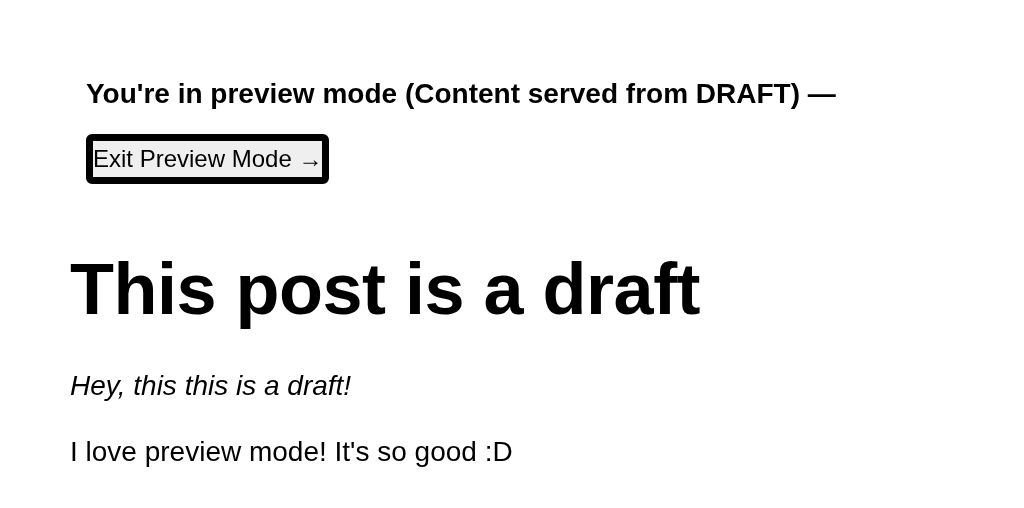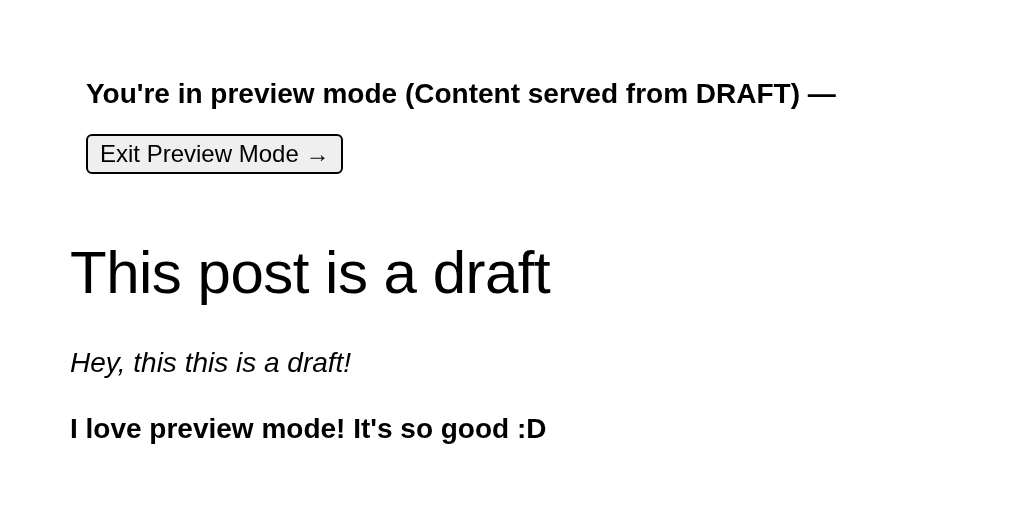--- a/index.html
+++ b/index.html
@@ -19,44 +19,44 @@
     }
     .preview-banner-text {
       font-size: 28px;
       font-weight: 700;
       line-height: 1.3;
     }
     .exit-button {
       font-family: inherit;
       font-size: 24px;
       font-weight: 400;
-      padding: 4px 12px;
+      padding: 4px 0;
       background: #efefef;
-      border: 2px solid #000000;
+      border: 7px solid #000000;
       border-radius: 6px;
       cursor: pointer;
       margin-top: 6px;
       color: #000;
     }
     .post-title {
-      font-size: 60px;
-      font-weight: 400;
+      font-size: 72px;
+      font-weight: 700;
       margin-top: 48px;
       margin-bottom: 40px;
       letter-spacing: -0.5px;
     }
     .post-intro {
       font-size: 28px;
       font-style: italic;
       font-weight: 400;
       margin-bottom: 34px;
     }
     .post-body {
       font-size: 28px;
-      font-weight: 700;
+      font-weight: 400;
     }
   </style>
 </head>
 <body>
 
 <div class="preview-banner">
   <div class="preview-banner-text">You're in preview mode (Content served from DRAFT) —</div>
   <button class="exit-button">Exit Preview Mode →</button>
 </div>
 

